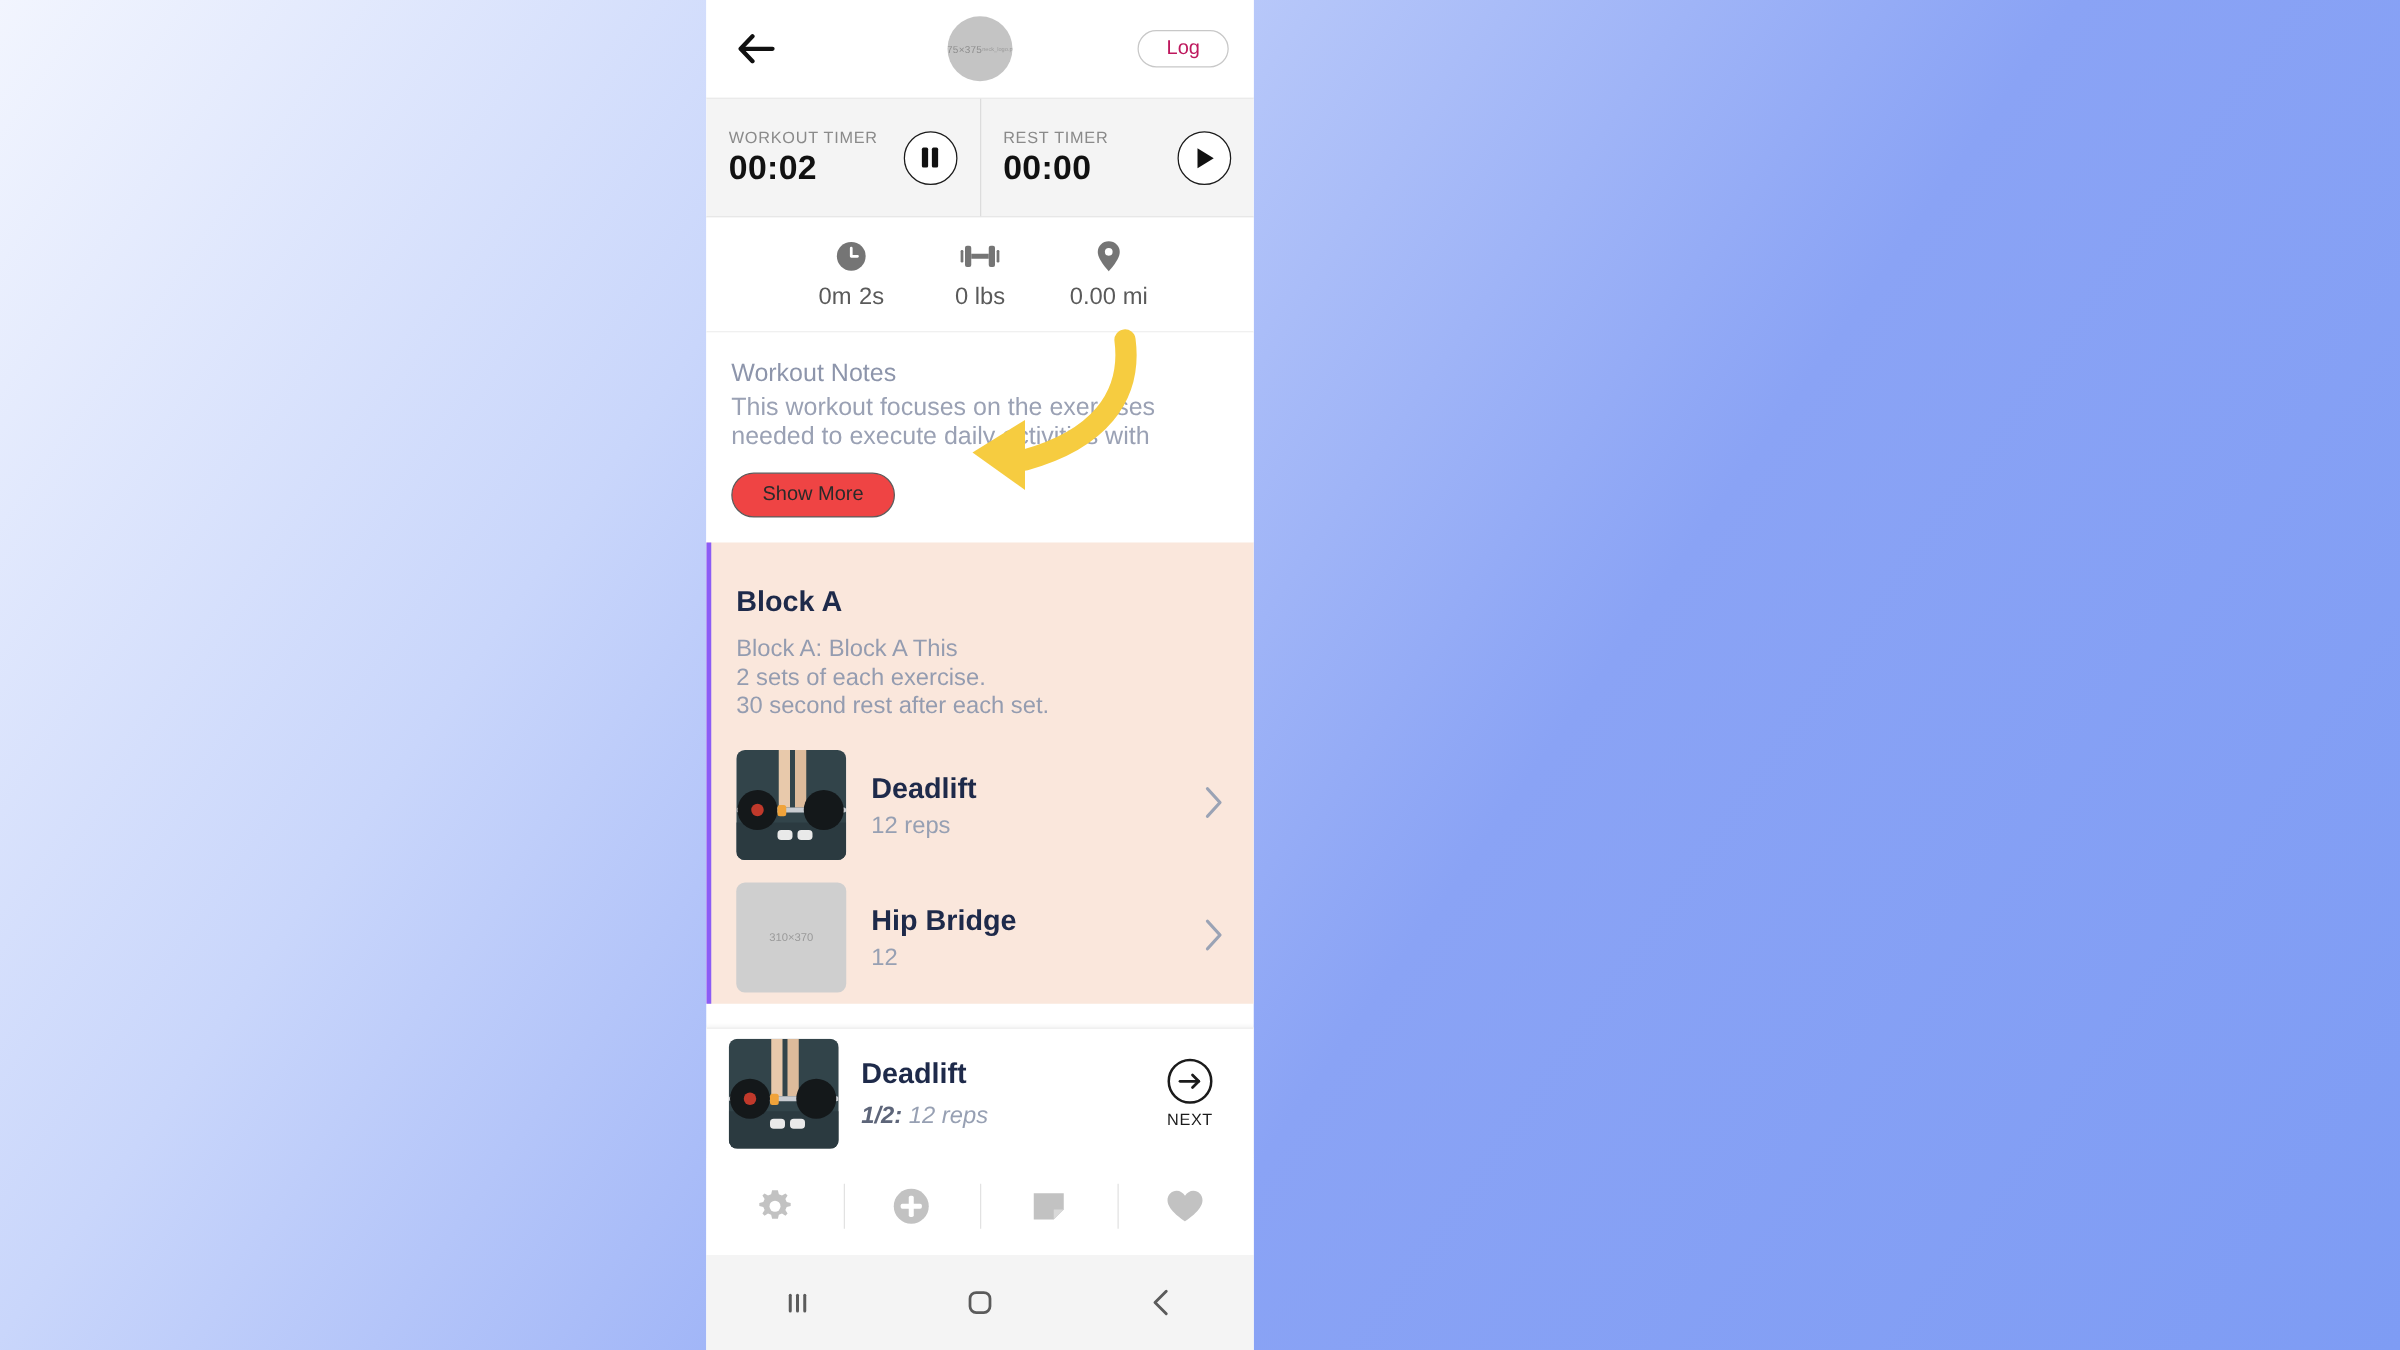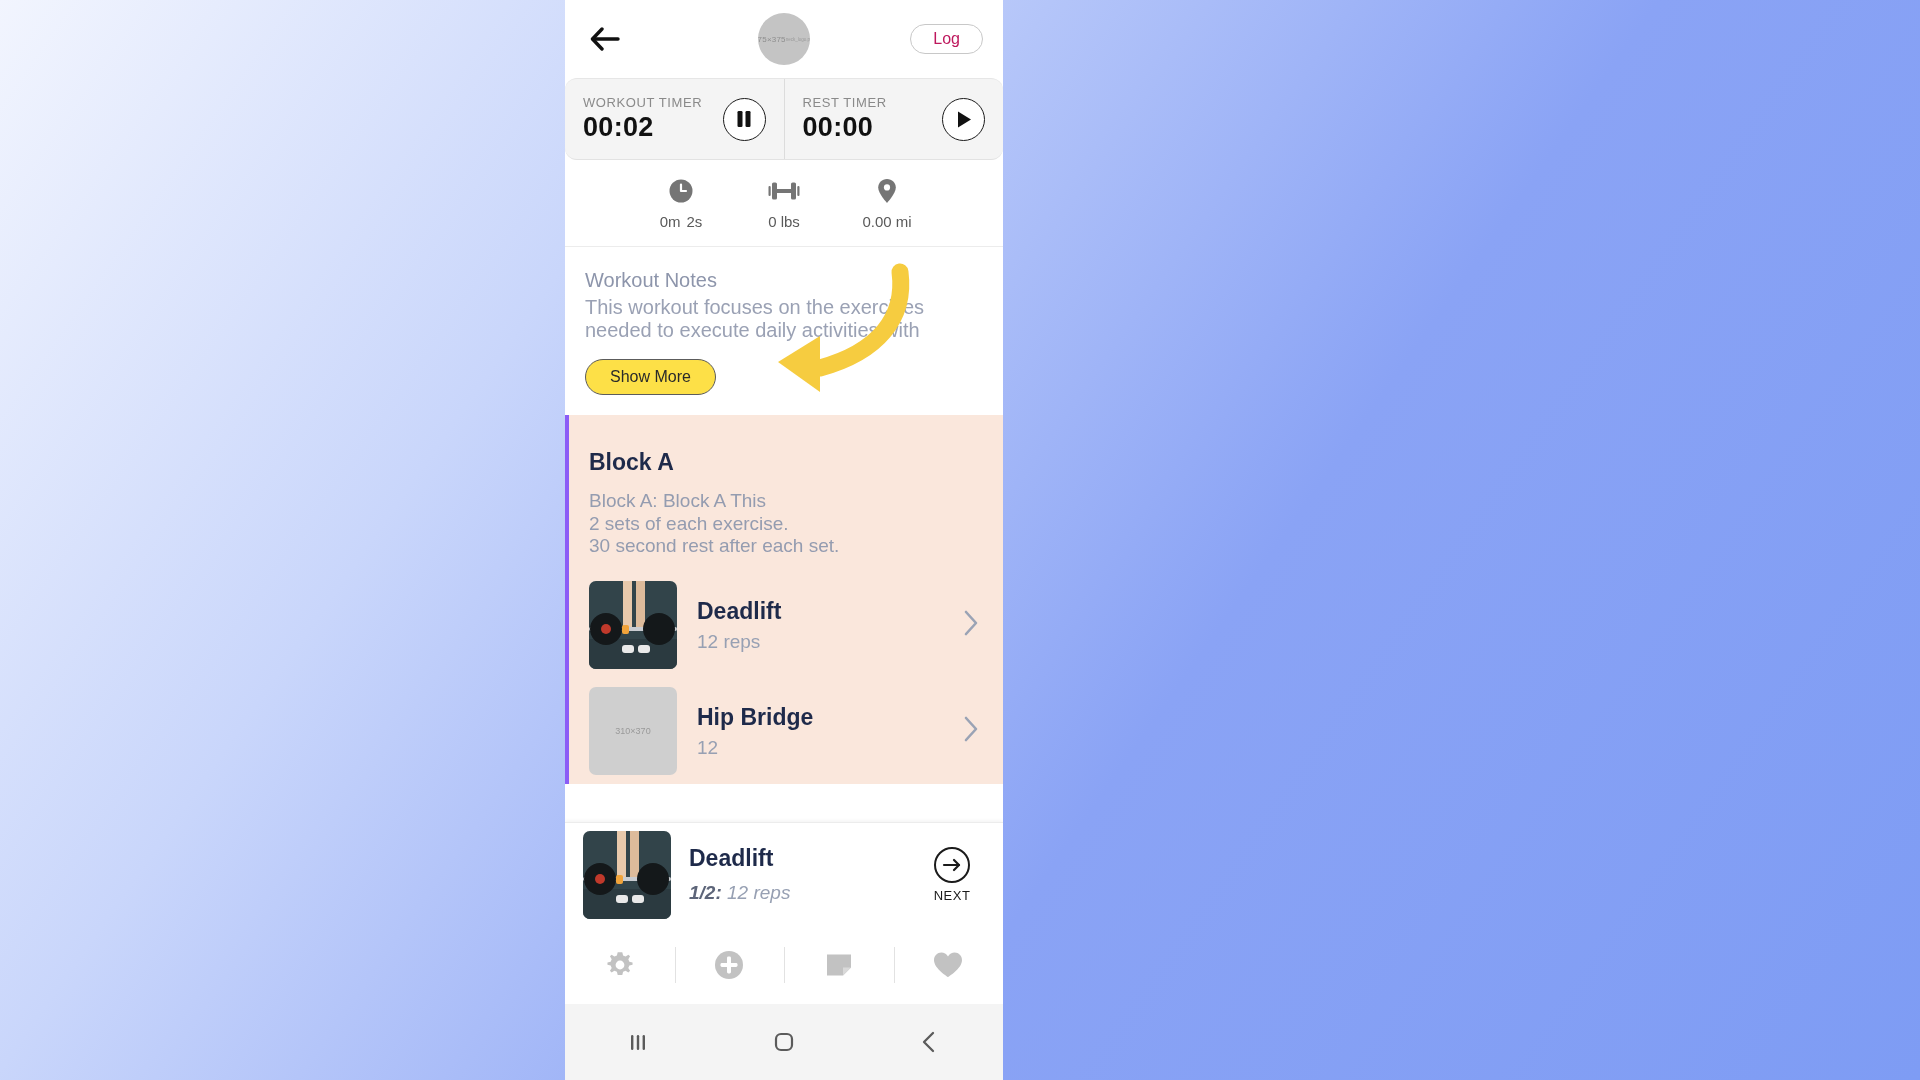--- a/index.html
+++ b/index.html
@@ -55,22 +55,21 @@
     cursor: pointer;
     font-family: "Liberation Sans", sans-serif;
   }
 
   
   .timers {
     display: flex;
     background: #f4f4f4;
     border-top: 1px solid #e6e6e6;
     border-bottom: 1px solid #e2e2e2;
-    height: 82px;
-    border-radius: 12px;
+    height: 96px;
   }
   .timer {
     flex: 1;
     display: flex; align-items: center;
     padding: 0 18px;
     position: relative;
   }
   .timer + .timer { border-left: 1px solid #dcdcdc; }
   .timer-txt { flex: 1; }
   .timer-label {
@@ -100,21 +99,21 @@
     border-bottom: 1px solid #ececec;
   }
   .stat {
     width: 103px;
     display: flex; flex-direction: column;
     align-items: center;
   }
   .stat-icon { height: 26px; display: flex; align-items: center; }
   .stat-val {
     margin-top: 9px;
-    font-size: 15px; color: #5a5a5a; text-align: center;
+    font-size: 19px; color: #5a5a5a; text-align: center;
   }
   .stat-val .sp { display: inline-block; width: 6px; }
 
   
   .notes {
     background: #fff;
     padding: 22px 20px 20px;
   }
   .notes-title {
     font-size: 20px; color: #8d95ab; margin-bottom: 4px;
@@ -122,21 +121,21 @@
   .notes-body {
     font-size: 20px; color: #9aa1b4; line-height: 1.17;
   }
   .show-more {
     margin-top: 16px;
     display: inline-block;
     border: 1.5px solid #5c5c5c;
     border-radius: 20px;
     padding: 8px 24px;
     font-size: 16px; color: #2a2a2a;
-    background: #fde047; cursor: pointer;
+    background: #ef4444; cursor: pointer;
     font-family: "Liberation Sans", sans-serif;
   }
 
   
   .block {
     background: #fae7dc;
     border-left: 4px solid #8b5cf6;
     padding: 34px 20px 0;
     min-height: 300px;
   }

